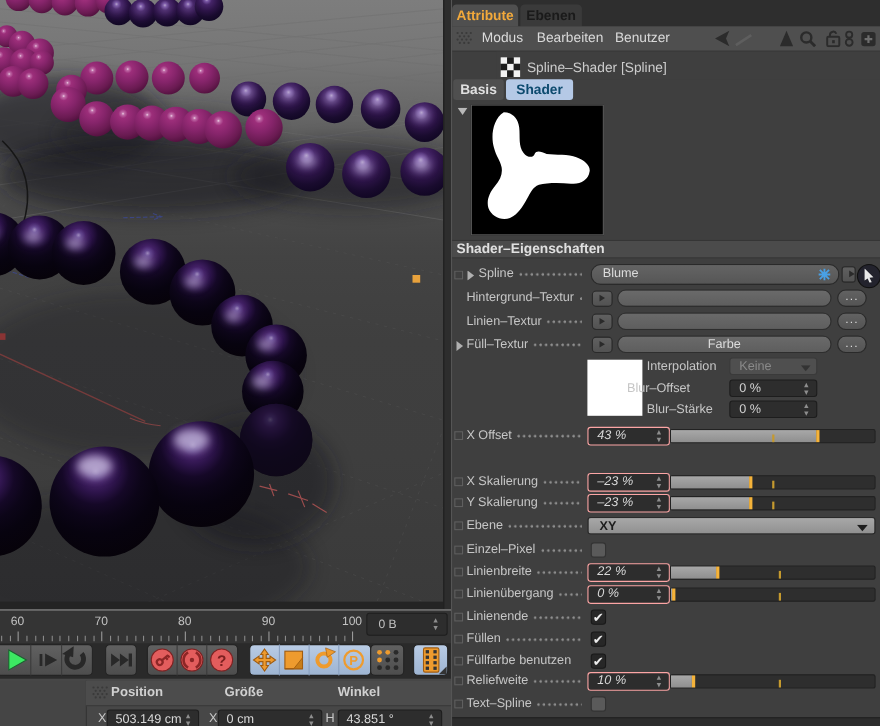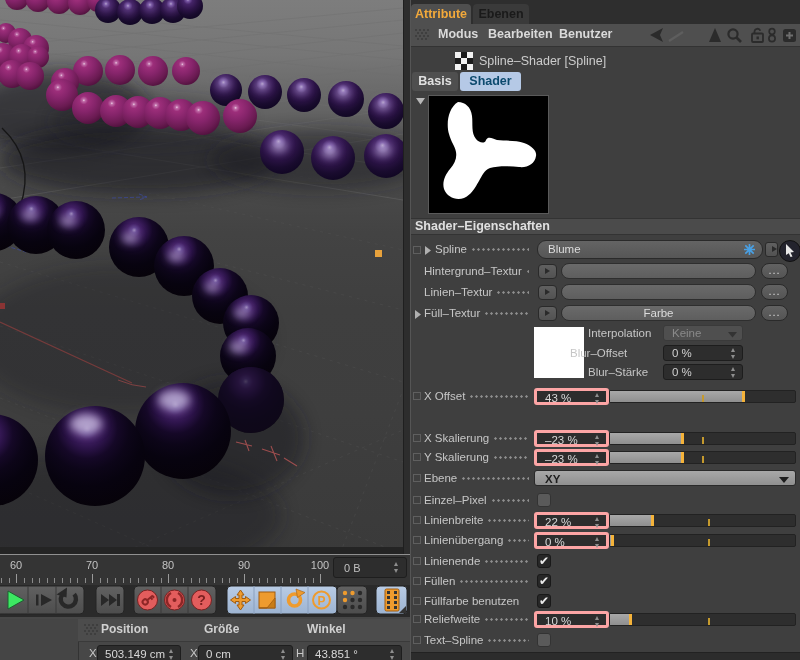--- a/index.html
+++ b/index.html
@@ -24,35 +24,35 @@
     color:#d8d8d8;font-size:11.5px;line-height:16px;padding-left:7px;box-sizing:border-box;}
   .clbl{position:absolute;top:30px;color:#c8c8c8;font-size:11.5px;}
   
   #panel{left:410px;top:0;width:390px;height:660px;background:#3f3f3f;border-left:1px solid #555;}
   #tabstrip{position:absolute;left:0;top:0;width:390px;height:24px;background:#2e2e2e;}
   #tabattr{position:absolute;left:0;top:4px;width:60px;height:20px;background:#4f4f4f;border-radius:4px 4px 0 0;
     color:#f2a93b;font-weight:bold;font-size:12.5px;text-align:center;line-height:20px;}
   #tabeben{position:absolute;left:62px;top:4px;width:56px;height:20px;background:#3a3a3a;border-radius:4px 4px 0 0;
     color:#1a1a1a;font-weight:bold;font-size:12.5px;text-align:center;line-height:20px;}
   #menubar{position:absolute;left:0;top:24px;width:390px;height:22px;background:#4f4f4f;border-bottom:1px solid #333;}
-  .mitem{position:absolute;top:3px;color:#dadada;font-size:12.5px;font-weight:bold;}
+  .mitem{position:absolute;top:3px;color:#dadada;font-size:12.5px;font-weight:normal;}
   #objhead{position:absolute;left:0;top:47px;width:390px;height:25px;background:#3f3f3f;
     color:#cccccc;font-size:12.5px;margin-left:40px;}
   #btabs{position:absolute;left:0;top:72px;width:390px;height:21px;}
   .btab{position:absolute;top:0;height:19px;border-radius:3px;font-size:12.5px;font-weight:bold;text-align:center;line-height:19px;}
   #preview{position:absolute;left:17px;top:95px;width:121px;height:119px;background:#000;border:1px solid #5a5a5a;box-sizing:border-box;}
   #shhead{position:absolute;left:0;top:218px;width:390px;height:15px;background:#4b4b4b;border-top:1px solid #333;border-bottom:1px solid #333;
     color:#e0e0e0;font-size:12.5px;font-weight:bold;padding:0;}
   .row{position:absolute;left:0;width:390px;height:20px;}
   .rlbl{position:absolute;left:22px;top:0;color:#c6c6c6;font-size:11.5px;line-height:17px;white-space:nowrap;}
   .chk0{position:absolute;left:2px;top:4px;width:6px;height:6px;border:1px solid #5f5f5f;background:#3f3f3f;}
   .ld{flex:1 1 auto;margin-left:5px;height:3px;background-image:radial-gradient(circle at 1.5px 1.5px,#8f8f8f 0.9px,rgba(0,0,0,0) 1.5px);
     background-size:5px 3px;background-repeat:repeat-x;}
-  .vfield{position:absolute;left:123px;top:0;width:75px;height:17px;background:#2d2d2d;border:3px solid #fca5a5;border-radius:3px;
-    box-sizing:border-box;color:#d8d8d8;font-size:11.5px;line-height:15px;padding-left:8px;}
+  .vfield{position:absolute;left:123px;top:0;width:75px;height:17px;background:#2d2d2d;border:1px solid #fca5a5;border-radius:3px;
+    box-sizing:border-box;color:#d8d8d8;font-size:11.5px;line-height:15px;padding-left:8px;font-style:italic;}
   .spin{position:absolute;right:3px;top:1px;width:9px;height:13px;}
   .spin:before{content:"";position:absolute;left:1px;top:1px;border-left:2.8px solid transparent;border-right:2.8px solid transparent;border-bottom:4px solid #8e8e8e;}
   .spin:after{content:"";position:absolute;left:1px;bottom:1px;border-left:2.8px solid transparent;border-right:2.8px solid transparent;border-top:4px solid #8e8e8e;}
   .slider{position:absolute;left:198px;top:2px;width:187px;height:13px;background:#2e2e2e;border:1px solid #222;border-radius:2px;box-sizing:border-box;}
   .sfill{position:absolute;left:0;top:0;height:11px;background:linear-gradient(#a8a8a8,#8f8f8f);}
   .shandle{position:absolute;top:0;width:3px;height:11px;background:#f5b33a;}
   .stick{position:absolute;top:4px;width:2px;height:7px;background:#c59a2e;}
   .cbox{position:absolute;left:126px;top:1px;width:14px;height:14px;background:#5a5a5a;border-radius:3px;border:1px solid #333;box-sizing:border-box;}
   .check{position:absolute;left:126px;top:1px;width:14px;height:14px;background:#272727;border:1px solid #191919;border-radius:3px;box-sizing:border-box;color:#ececec;font-size:12px;line-height:12px;text-align:center;}
   .rbtn{position:absolute;left:127px;top:1px;width:19px;height:15px;background:linear-gradient(#606060,#525252);

